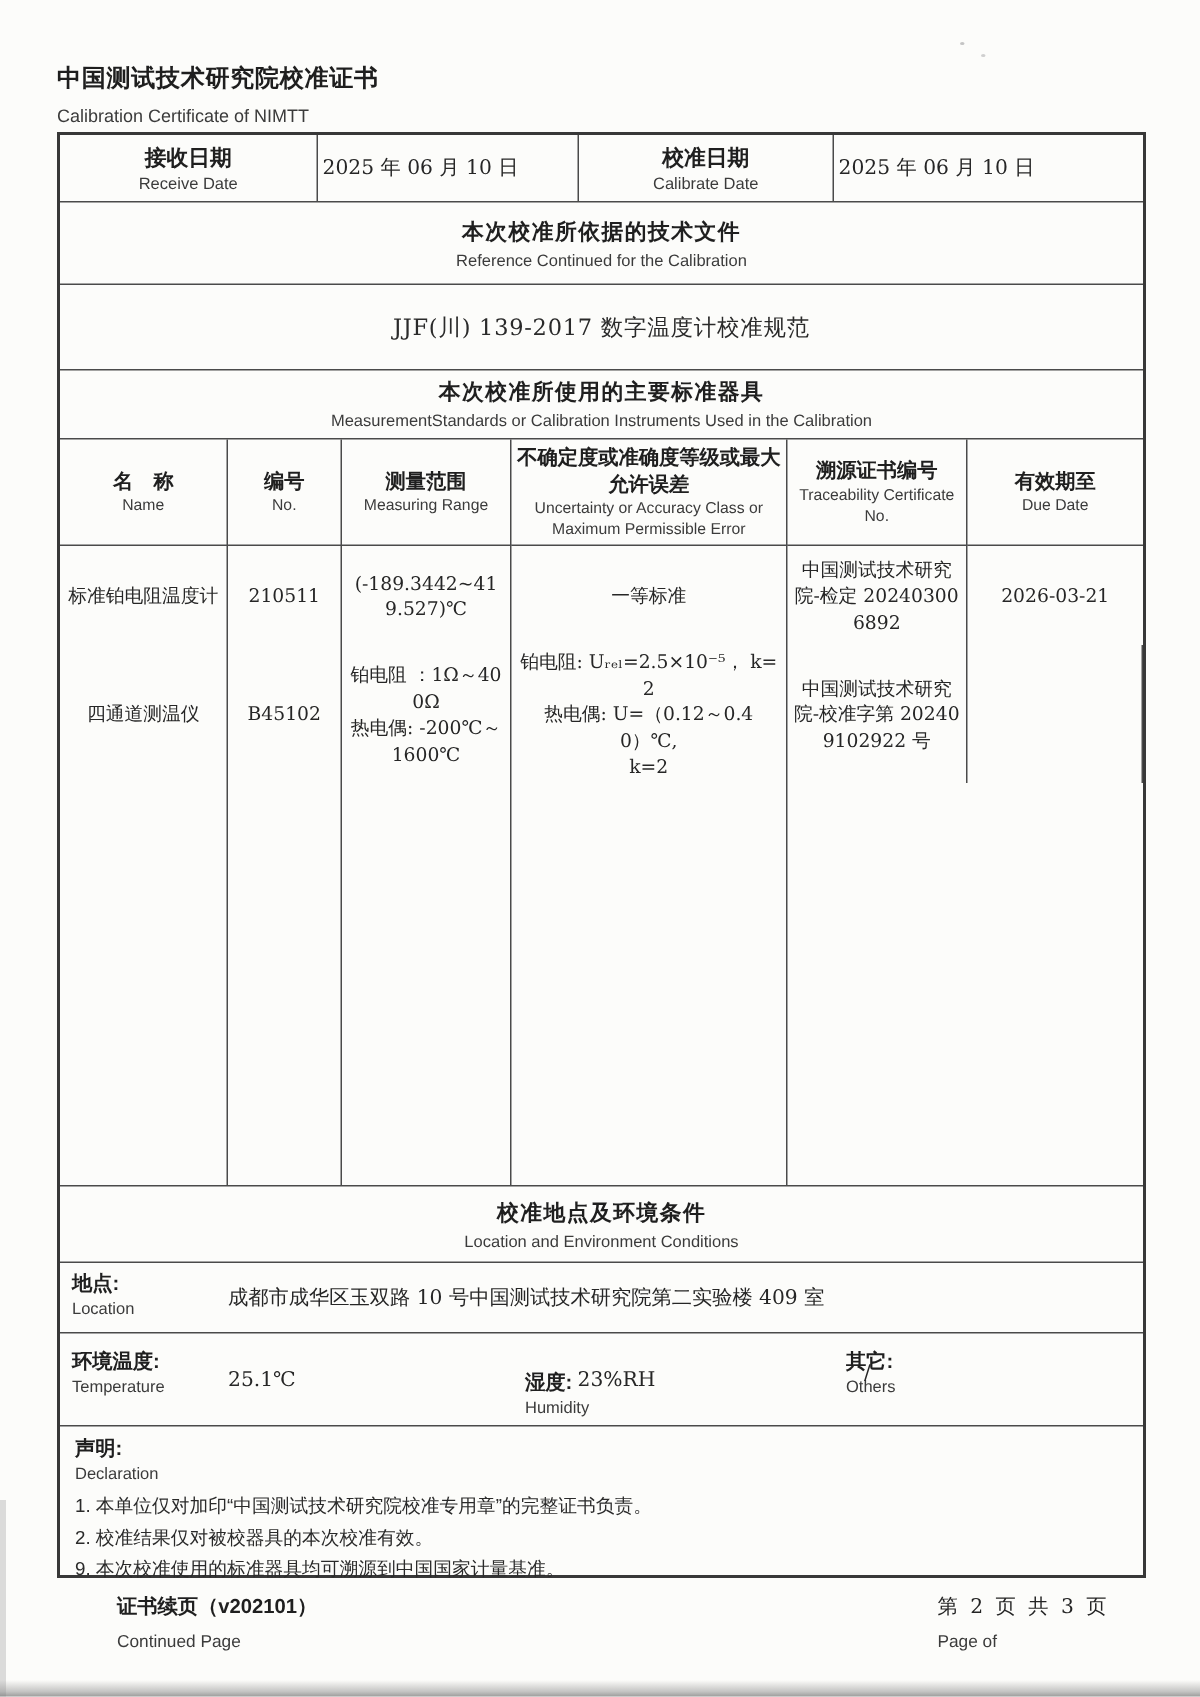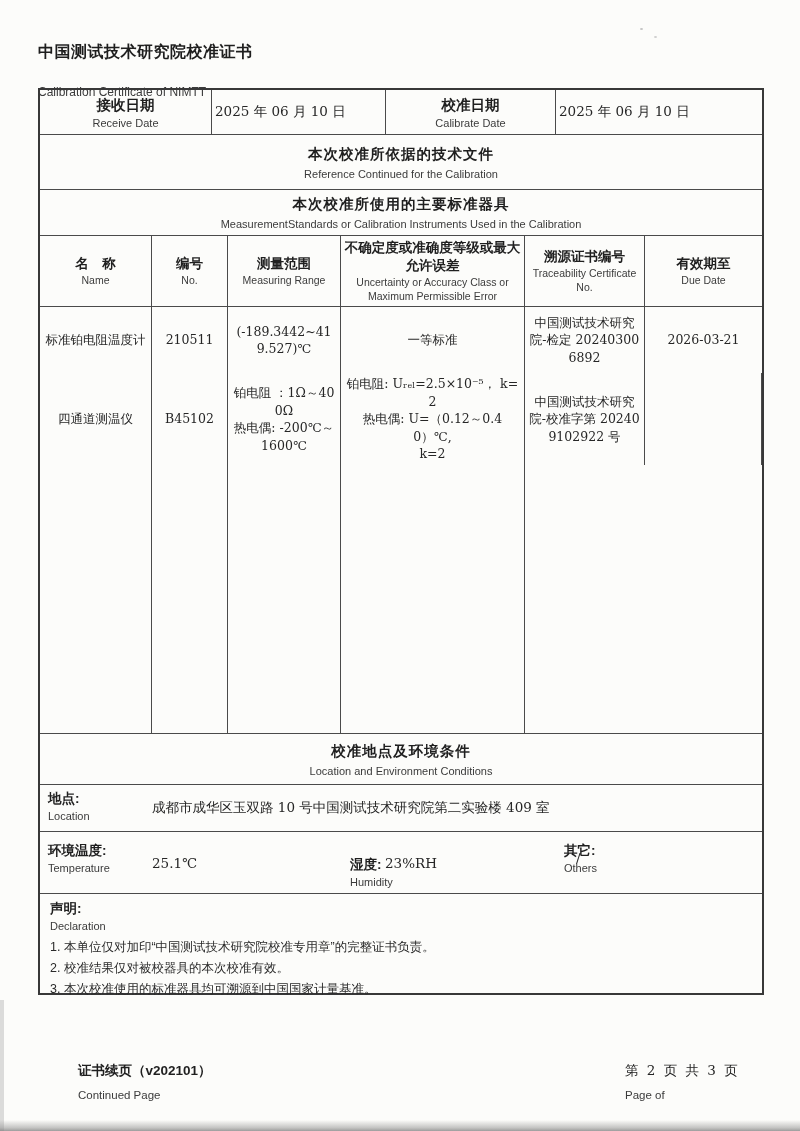--- a/index.html
+++ b/index.html
@@ -8,21 +8,21 @@
     background:#fcfcfa;color:#232323;
     font-family:"Liberation Sans",sans-serif;
   }
   .cn{font-family:"Liberation Sans",sans-serif;}
   .song{font-family:"DejaVu Serif",serif;}
   .en{font-family:"Liberation Sans",sans-serif;color:#3b3b3b;}
 
   
   .top-header{position:absolute;left:38px;top:42px;width:722px;display:flex;justify-content:space-between;}
   .th-title-cn{font-size:16px;font-weight:bold;letter-spacing:.5px;color:#1e1e1e;}
-  .th-title-en{font-size:12px;margin-top:22px;}
+  .th-title-en{font-size:12px;margin-top:7px;}
   .th-right{padding-top:0;}
   .th-certno-line{white-space:nowrap;}
   .th-certno-label{font-size:15px;font-weight:bold;letter-spacing:5px;color:#1e1e1e;}
   .th-certno-value{font-size:14.5px;margin-left:4px;color:#242424;}
   .th-certno-en{font-size:12px;margin-top:7px;margin-left:94px;}
 
   
   .doc-table{position:absolute;left:38px;top:88px;width:722px;border:2px solid #383838;background:transparent;}
   .sec{border-top:1px solid #4a4a4a;}
   .sec:first-child{border-top:none;}
@@ -108,20 +108,21 @@
         <div class="lbl-en en">Calibrate Date</div>
       </div>
       <div class="cell val-cell song">2025 年 06 月 10 日</div>
     </div>
 
     <div class="sec section-title st-ref">
       <div class="t-cn cn">本次校准所依据的技术文件</div>
       <div class="t-en en">Reference Continued for the Calibration</div>
     </div>
 
+    <div class="sec ref-value song">JJF(川) 139-2017  数字温度计校准规范</div>
 
     <div class="sec section-title st-std">
       <div class="t-cn cn">本次校准所使用的主要标准器具</div>
       <div class="t-en en">MeasurementStandards or Calibration Instruments Used in the Calibration</div>
     </div>
 
     <div class="sec std-grid">
 
       <div class="c hdr">
         <div class="h-cn cn">名　称</div>
@@ -202,21 +203,21 @@
       </div>
       <div class="env-v3 song">/</div>
     </div>
 
     <div class="sec decl">
       <div class="fld-cn cn">声明:</div>
       <div class="fld-en en">Declaration</div>
       <div class="decl-items">
         <div class="decl-item cn">1. 本单位仅对加印“中国测试技术研究院校准专用章”的完整证书负责。</div>
         <div class="decl-item cn">2. 校准结果仅对被校器具的本次校准有效。</div>
-        <div class="decl-item cn">3. 本次校准使用的标准器具均可溯源到中国国家计量基准。</div>
+        <div class="decl-item cn">9. 本次校准使用的标准器具均可溯源到中国国家计量基准。</div>
       </div>
     </div>
 
   </div>
 
   <div class="footer">
     <div>
       <div class="f-left-cn cn">证书续页（v202101）</div>
       <div class="f-left-en en">Continued Page</div>
     </div>

